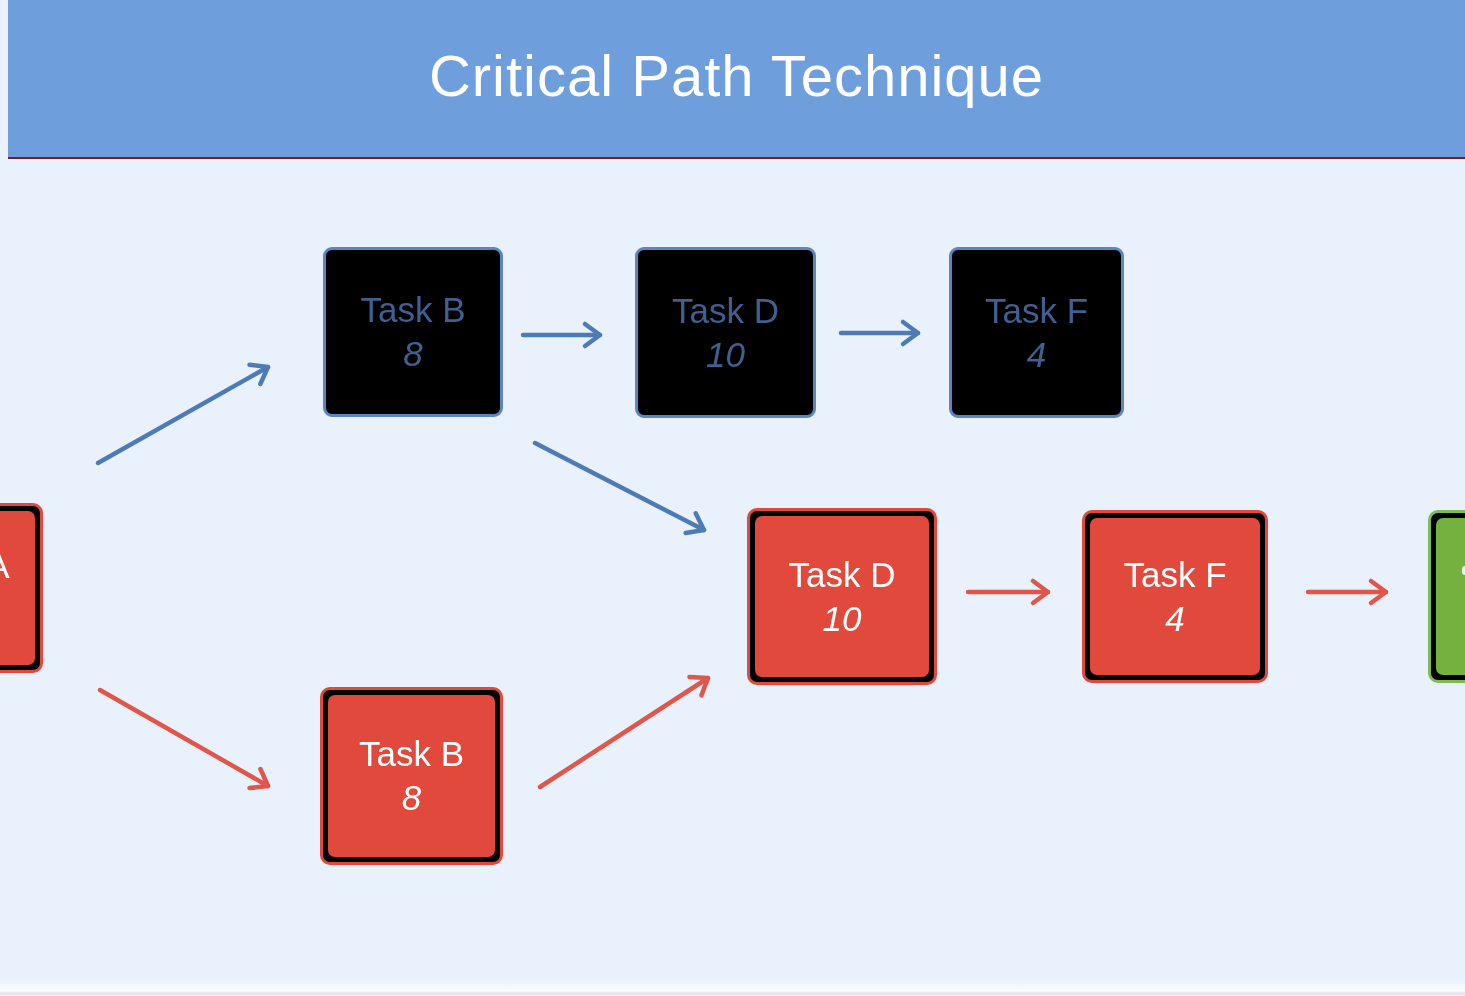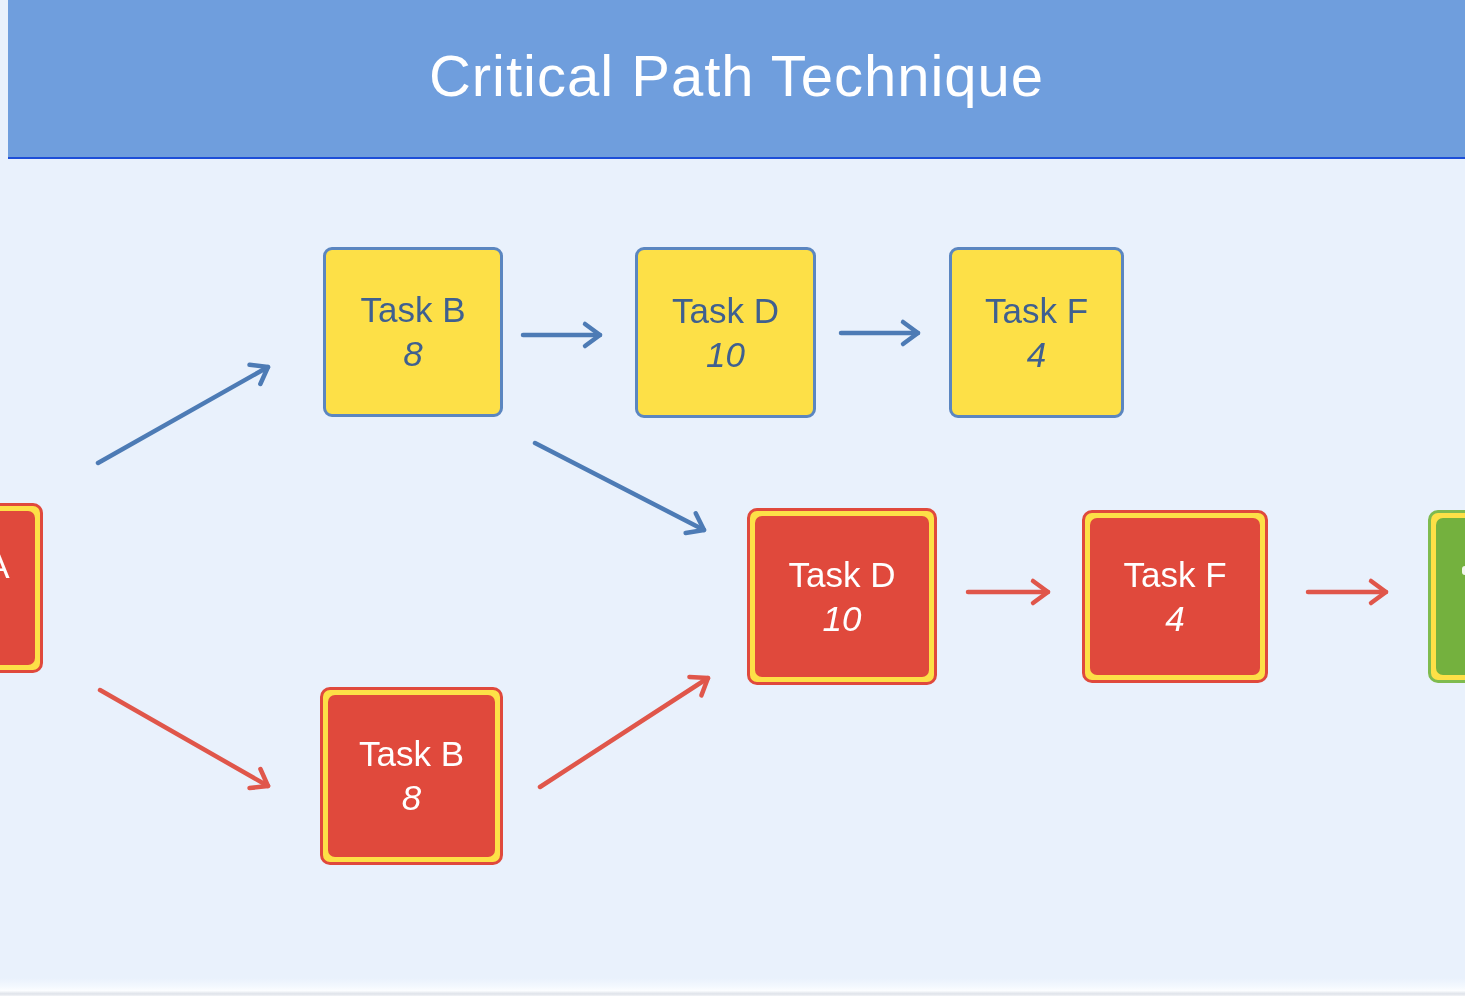--- a/index.html
+++ b/index.html
@@ -11,21 +11,21 @@
     background: #e9f1fc;
     font-family: "Liberation Sans", sans-serif;
   }
 
   
   .header {
     position: absolute;
     left: 8px; top: 0; right: 0;
     height: 157px;
     background: #6f9edd;
-    border-bottom: 2px solid #1d4ed8;
+    border-bottom: 2px solid #7f1d1d;
     display: flex;
     align-items: center;
     justify-content: center;
   }
   .header h1 {
     margin: 0;
     padding-bottom: 6px;
     font-size: 58px;
     font-weight: 400;
     letter-spacing: 1px;
@@ -45,21 +45,21 @@
     width: 1465px;
     height: 837px;
     pointer-events: none;
   }
 
   
   .node {
     position: absolute;
     box-sizing: border-box;
     border-radius: 10px;
-    background: #fde047;
+    background: #000000;
   }
   .node .inner {
     width: 100%;
     height: 100%;
     box-sizing: border-box;
     border-radius: 7px;
     display: flex;
     flex-direction: column;
     align-items: center;
     justify-content: center;

